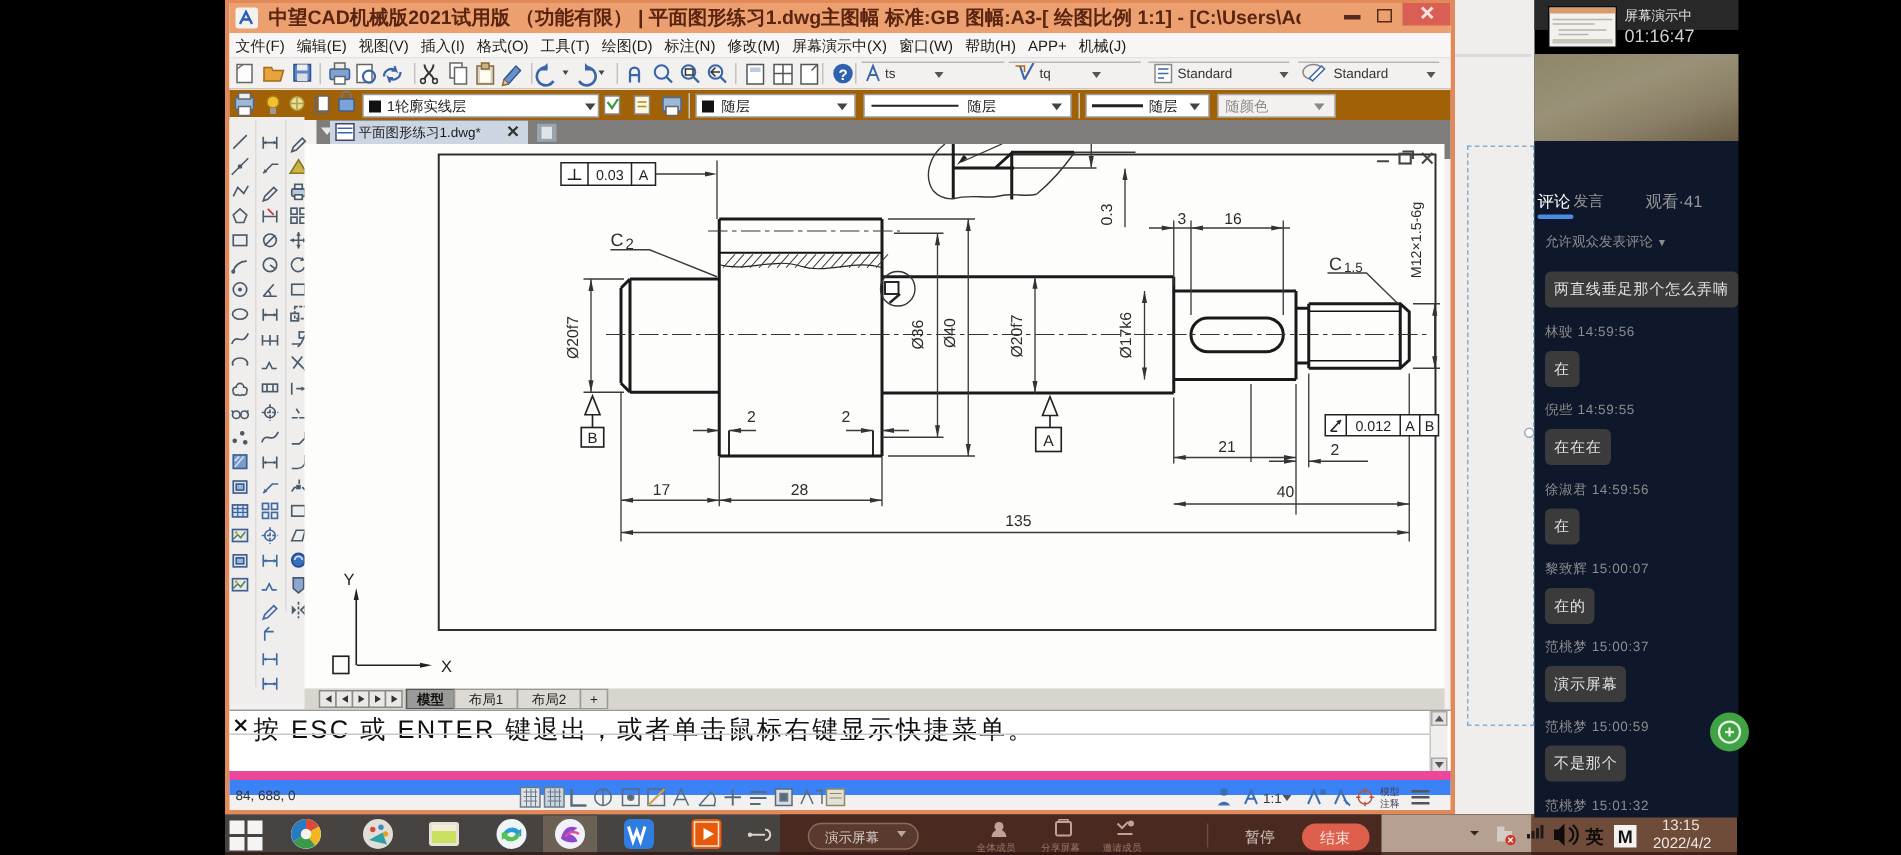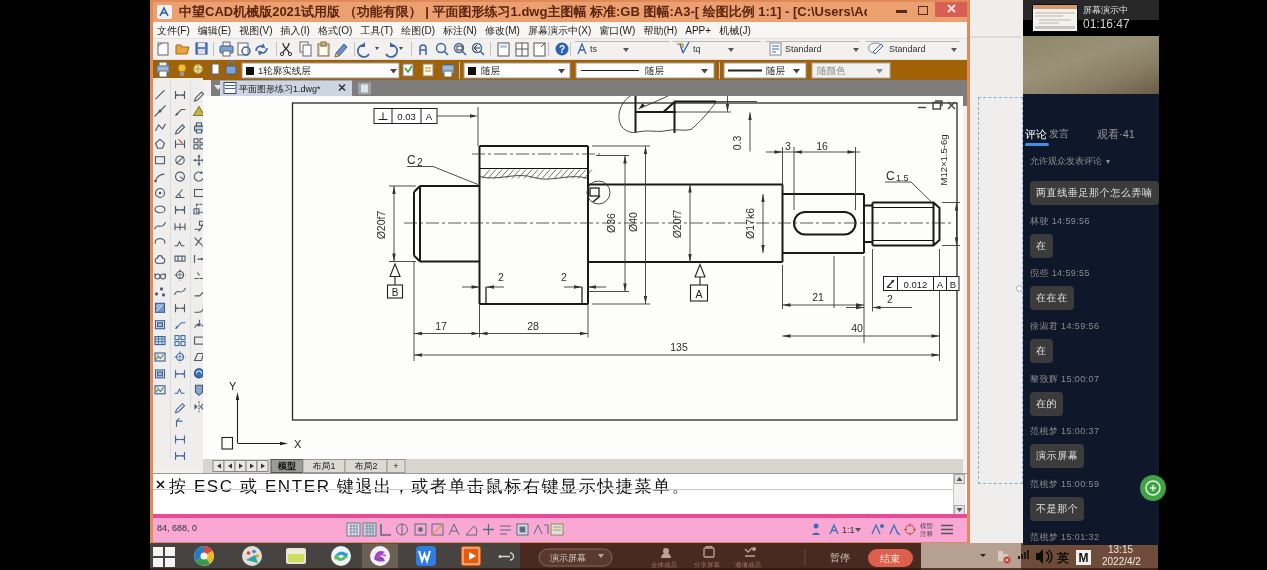--- a/index.html
+++ b/index.html
@@ -11,21 +11,21 @@
 #titlebar .txt{position:absolute;left:26px;top:0;width:688px;overflow:hidden;white-space:nowrap}
 #menubar{left:0;top:20px;width:100%;height:17px;background:#f7f6f4;font-size:10px;color:#1c1c1c;white-space:nowrap;overflow:hidden;border-bottom:1px solid #e3e2e0}
 #menubar span{display:inline-block;margin:2px 4px 0 4px}
 #tb1{left:0;top:37px;width:100%;height:20px;background:#f2f1ef}
 #tb2{left:0;top:57px;width:100%;height:21px;background:#a16207;border-top:1px solid #e0dfdd}
 #tabband{left:58px;top:78px;width:756px;height:26px;background:#7e7d7c}
 #leftcols{left:0;top:76px;width:50px;height:392px;background:#efeeec}
 #canvas{left:50px;top:94px;width:760px;height:363px;background:#fdfdfc}
 #layoutrow{left:50px;top:457px;width:760px;height:14px;background:#d8d5cf;font-size:9px}
 #cmdarea{left:0;top:471px;width:814px;height:41px;background:#fff;border-top:1px solid #9a9a9a}
-#statusbar{left:0;top:512px;width:814px;height:28px;background:#f9a8d4;border-top:4px solid #ec4899;font-size:9px;color:#333}
+#statusbar{left:0;top:512px;width:814px;height:16px;background:#3b82f6;border-top:6px solid #ec4899;font-size:9px;color:#333}
 
 #docstrip{left:970px;top:0;width:53px;height:543px;background:#efeeed}
 
 #sidetop{left:1023px;top:0;width:136px;height:20px;background:#282828}
 #sidevideo{left:1023px;top:36px;width:136px;height:58px;background:linear-gradient(160deg,#8e8669 0%,#9a9278 40%,#8a7f66 70%,#6b5c46 100%)}
 #sidechat{left:1023px;top:94px;width:136px;height:451px;background:#0f172a;color:#dedede;overflow:hidden}
 
 #taskbar{left:150px;top:543px;width:1008px;height:27px;background:#474340}
 .seg{position:absolute;top:0;height:27px}
 .chatname{color:#8c8c8c;font-size:9px;margin:9.7px 0 6px 7px;letter-spacing:0.4px}

